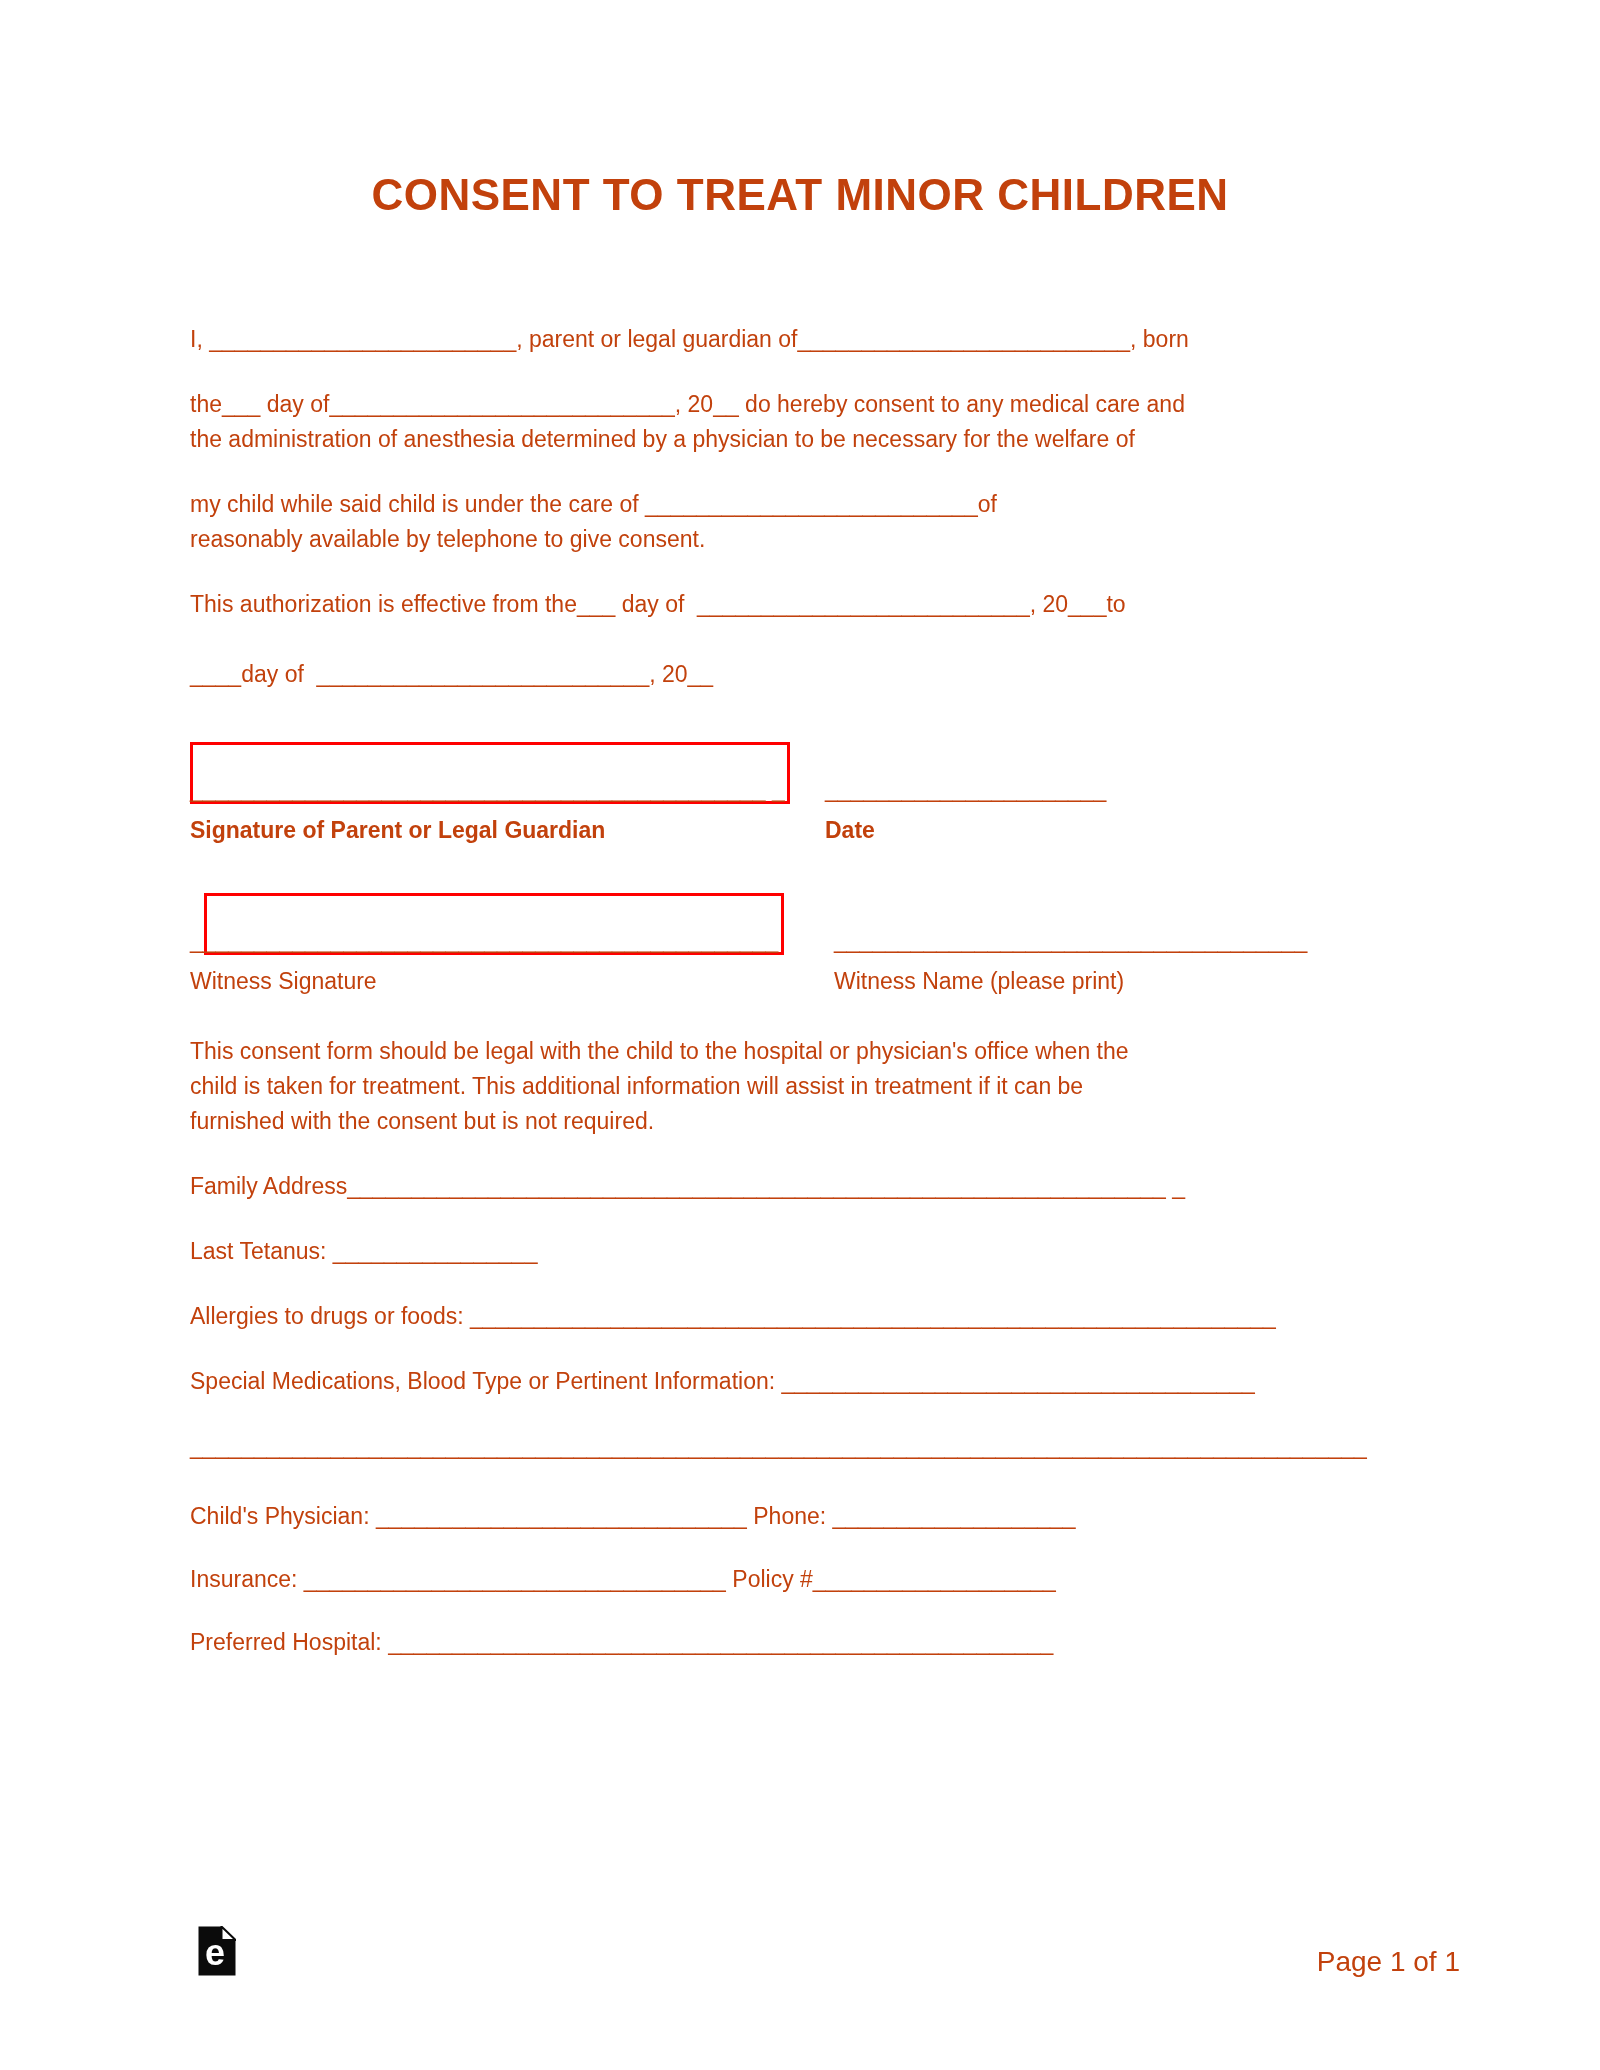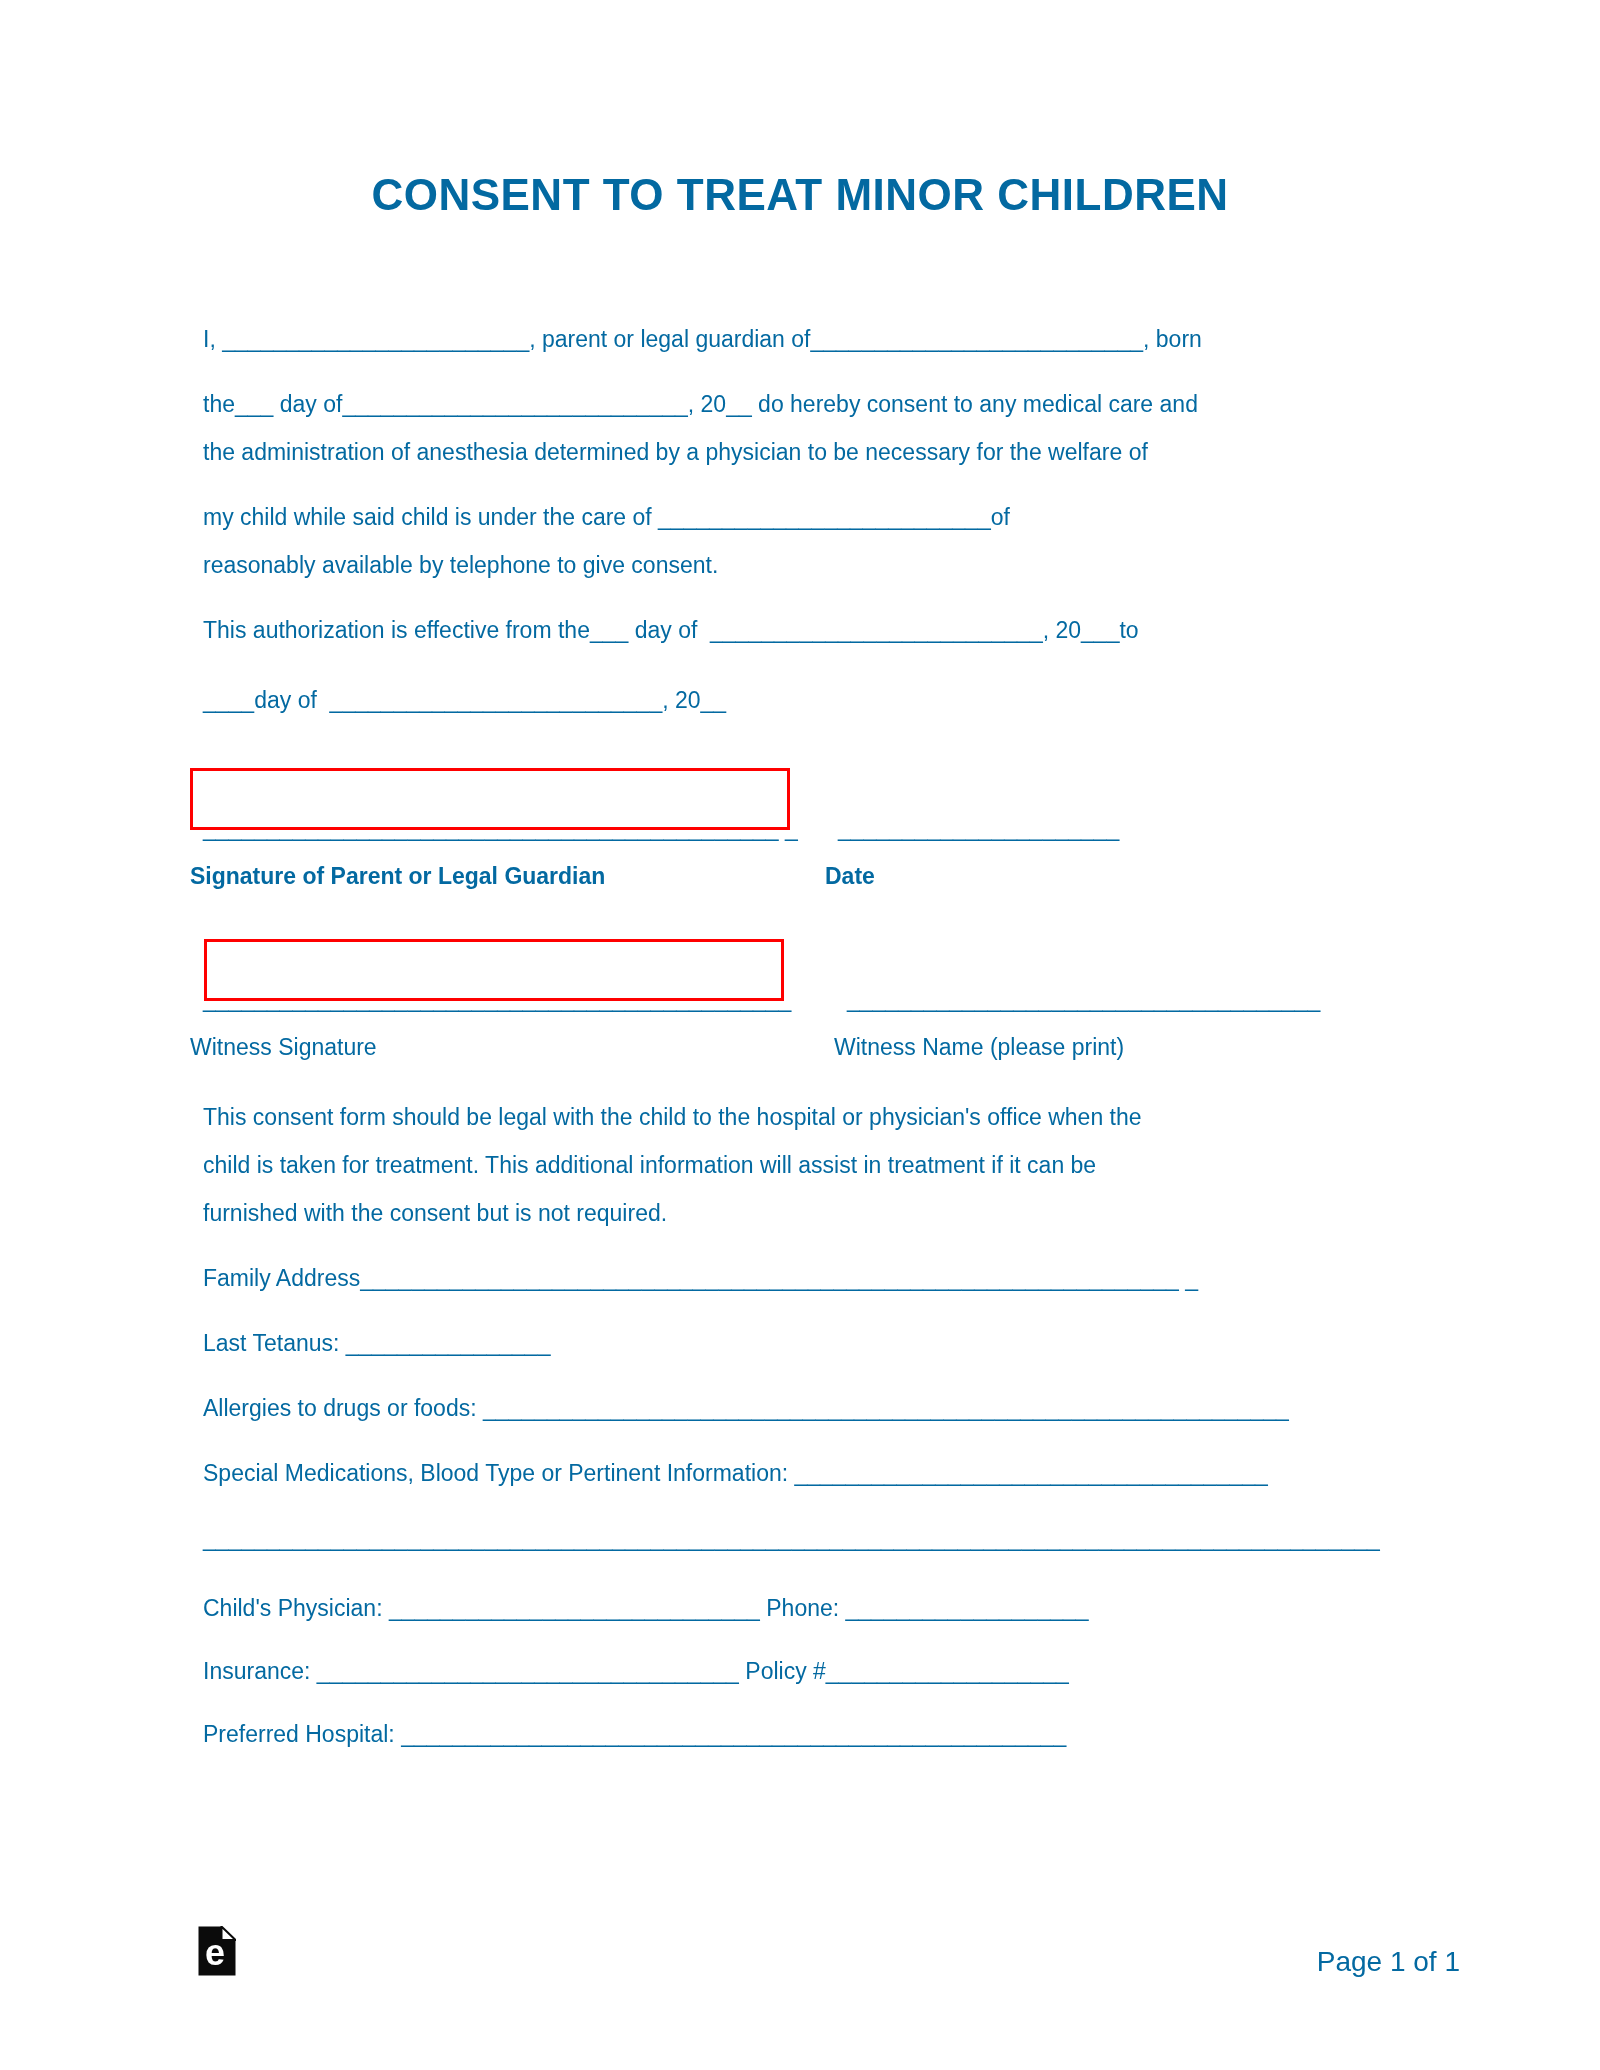--- a/index.html
+++ b/index.html
@@ -3,33 +3,33 @@
 <meta charset="utf-8">
 <style>
   html,body { margin:0; padding:0; background:#ffffff; }
   .page {
     position:relative;
     width:1600px;
     height:2070px;
     background:#ffffff;
     font-family:"Liberation Sans", sans-serif;
     font-size:23px;
-    color:#0369a1;
+    color:#c2410c;
     overflow:hidden;
   }
   .content { position:absolute; left:190px; top:0; width:1220px; }
   .title {
     font-size:44px;
     font-weight:bold;
     text-align:center;
     margin:170px 0 0 0;
     letter-spacing:0.5px;
     white-space:nowrap;
   }
-  .line { white-space:pre; line-height:35px; margin:13px; }
+  .line { white-space:pre; line-height:35px; margin:0; }
   .mt-first { margin-top:102px; }
   .mt-para  { margin-top:30px; }
   .mt-35    { margin-top:35px; }
   .mt-28    { margin-top:28px; }
 
   .sig-section { display:flex; margin-top:50px; }
   .sig-section.witness { margin-top:45px;gap:9px; }
   .sig-left  { width:635px; }
   .sig-right { flex:1; }
   .redbox {

